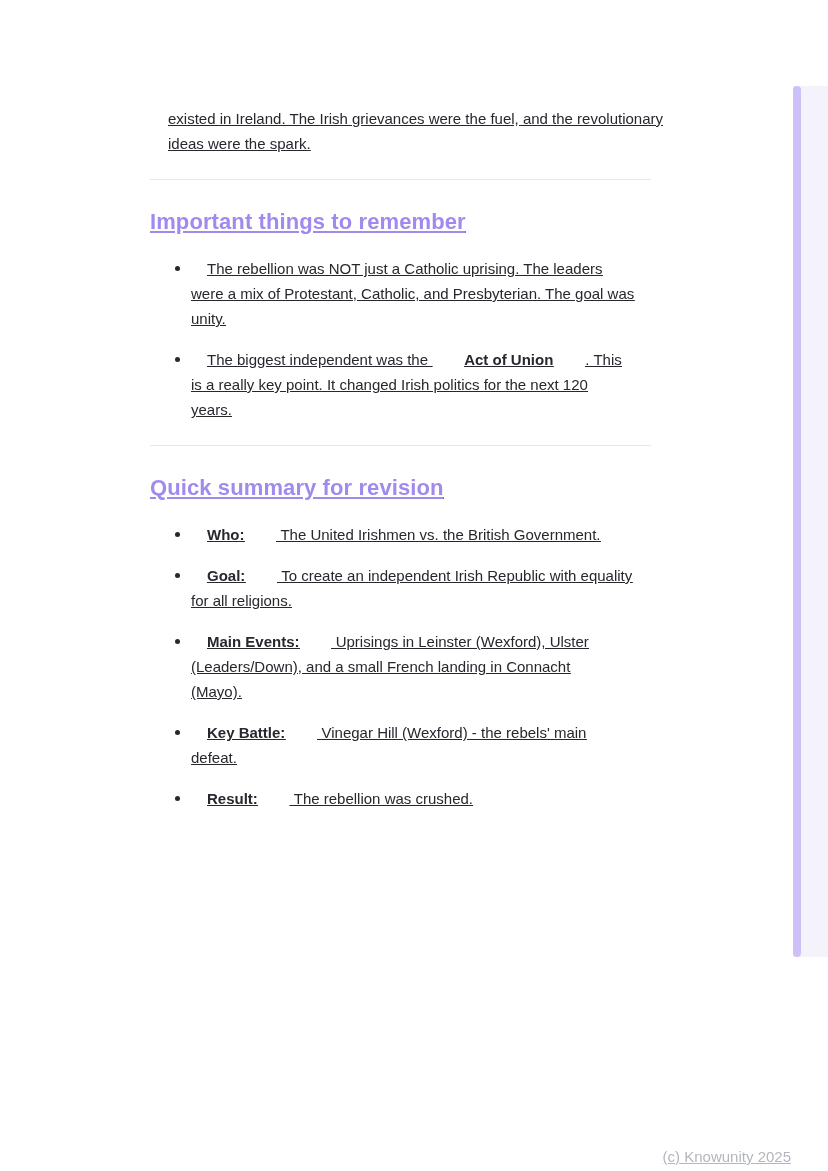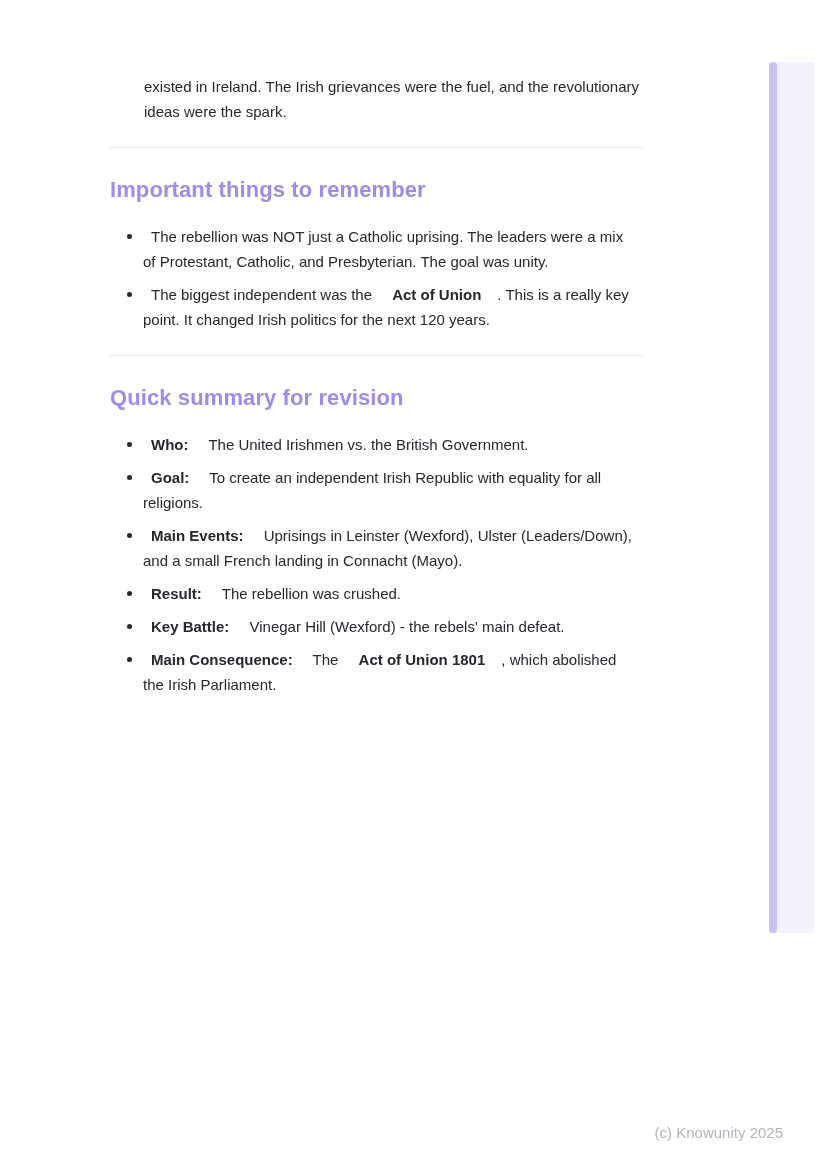--- a/index.html
+++ b/index.html
@@ -3,21 +3,21 @@
 <meta charset="utf-8">
 <style>
   :root{
     --body-color:#27272e;
     --heading-color:#a18aee;
     --divider-color:#e8e8ec;
     --footer-color:#b3b6bd;
     --thumb-color:#cdc0f8;
     --track-color:#f4f2fb;
   }
-  *{box-sizing:border-box;margin:8px;padding:0;}
+  *{box-sizing:border-box;margin:16px;padding:0;text-decoration:underline;}
   html,body{background:#ffffff;}
   body{
     width:828px;height:1171px;position:relative;overflow:hidden;
     font-family:"Liberation Sans",sans-serif;color:var(--body-color);
   }
   .content{
     position:absolute;left:70px;top:0;width:565px;
     font-size:15px;line-height:25px;
   }
   .intro{
@@ -70,23 +70,22 @@
       <ul class="bullets">
         <li><span>The rebellion was NOT just a Catholic uprising. The leaders were a mix of Protestant, Catholic, and Presbyterian. The goal was unity.</span></li>
         <li><span>The biggest independent was the </span><strong>Act of Union</strong><span>. This is a really key point. It changed Irish politics for the next 120 years.</span></li>
       </ul>
       <hr class="divider">
       <h2 class="section-heading">Quick summary for revision</h2>
       <ul class="bullets">
         <li><strong>Who:</strong><span> The United Irishmen vs. the British Government.</span></li>
         <li><strong>Goal:</strong><span> To create an independent Irish Republic with equality for all religions.</span></li>
         <li><strong>Main Events:</strong><span> Uprisings in Leinster (Wexford), Ulster (Leaders/Down), and a small French landing in Connacht (Mayo).</span></li>
+        <li><strong>Key Battle:</strong><span> Vinegar Hill (Wexford) - the rebels' main defeat.</span></li>
         <li><strong>Result:</strong><span> The rebellion was crushed.</span></li>
-        <li><strong>Key Battle:</strong><span> Vinegar Hill (Wexford) - the rebels' main defeat.</span></li>
-        <li><strong>Main Consequence:</strong><span> The </span><strong>Act of Union 1801</strong><span>, which abolished the Irish Parliament.</span></li>
       </ul>
     </div>
 </main>
 
 <div class="scrollbar-track"></div>
 <div class="scrollbar-thumb"></div>
 
 <div class="footer-note">(c) Knowunity 2025</div>
 
 </body></html>

